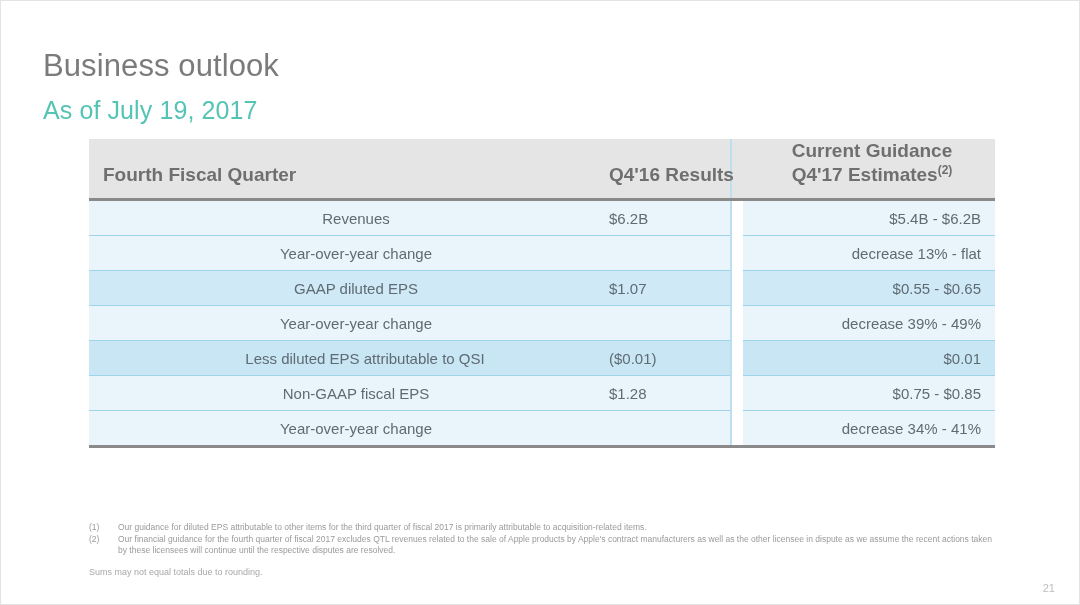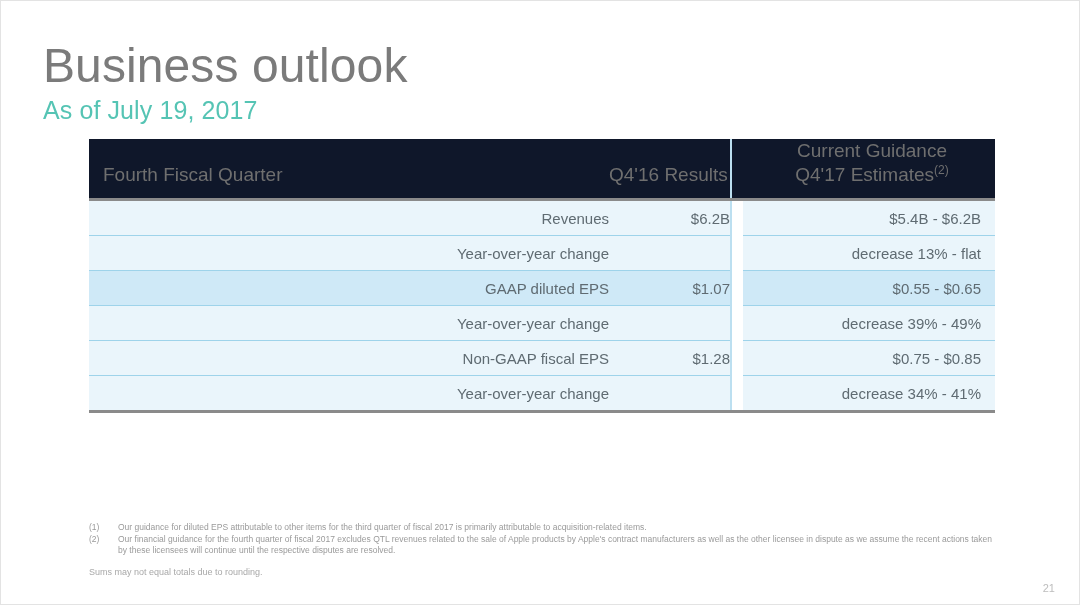--- a/index.html
+++ b/index.html
@@ -19,21 +19,21 @@
     box-sizing: border-box;
     border: 1px solid #e3e3e3;
     overflow: hidden;
   }
 
   
   .title {
     position: absolute;
     left: 42px;
     top: 42px;
-    font-size: 48px;
+    font-size: 31px;
     line-height: 46px;
     color: #7b7b7b;
     font-weight: 400;
     letter-spacing: 0.1px;
     white-space: nowrap;
   }
   .subtitle {
     position: absolute;
     left: 42px;
     top: 93px;
@@ -56,26 +56,26 @@
     width: 100%;
     border-collapse: collapse;
     table-layout: fixed;
   }
   table.outlook col.c-label { width: 520px; }
   table.outlook col.c-res   { width: 122px; }
   table.outlook col.c-gap   { width: 12px; }
   table.outlook col.c-guid  { width: 252px; }
 
   thead th {
-    font-weight: 400;
+    font-weight: 700;
     color: #6f6f6f;
     font-size: 19px;
     vertical-align: bottom;
     padding: 0 0 11px 0;
-    background: #0f172a;
+    background: #e5e5e5;
   }
   th.h-label {
     text-align: left;
     padding-left: 14px;
     line-height: 24px;
   }
   th.h-res {
     text-align: right;
     padding-right: 12px;
     line-height: 24px;
@@ -114,28 +114,28 @@
   }
 
   tbody td {
     font-size: 15px;
     color: #5f6b72;
     height: 34px;
     padding: 0;
     vertical-align: middle;
   }
   td.t-label {
-    text-align: right;
+    text-align: center;
     padding-left: 14px;
   }
   td.t-label.indent {
     padding-left: 32px;
   }
   td.t-res {
-    text-align: right;
+    text-align: left;
     padding-right: 0;
     white-space: nowrap;
   }
   td.t-gap {
     padding: 0;
     border-left: 2px solid #bcdff0;
     background: #ffffff !important;
   }
   td.t-guid {
     text-align: right;
@@ -265,20 +265,26 @@
           <td class="t-guid">$0.55 - $0.65</td>
         </tr>
 
         <tr class="band-light sep">
           <td class="t-label">Year-over-year change</td>
           <td class="t-res"></td>
           <td class="t-gap"></td>
           <td class="t-guid">decrease 39% - 49%</td>
         </tr>
 
+        <tr class="band-mid sep">
+          <td class="t-label indent">Less diluted EPS attributable to QSI</td>
+          <td class="t-res">($0.01)</td>
+          <td class="t-gap"></td>
+          <td class="t-guid">$0.01</td>
+        </tr>
 
 
 
         <tr class="band-light sep">
           <td class="t-label">Non-GAAP fiscal EPS</td>
           <td class="t-res">$1.28</td>
           <td class="t-gap"></td>
           <td class="t-guid">$0.75 - $0.85</td>
         </tr>
 

